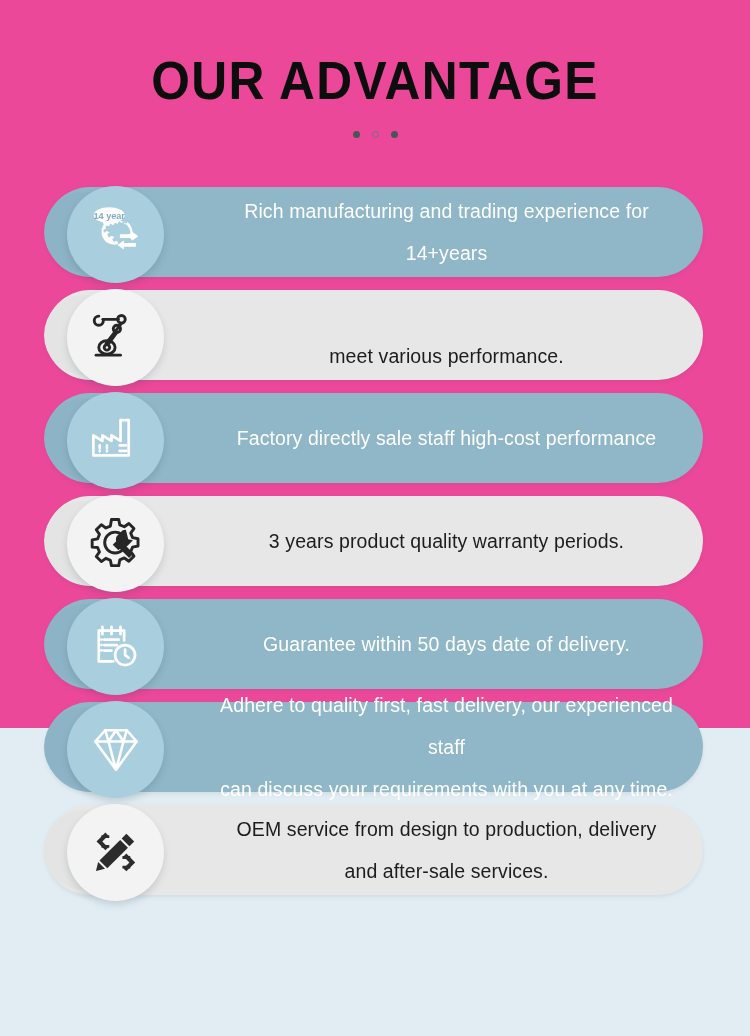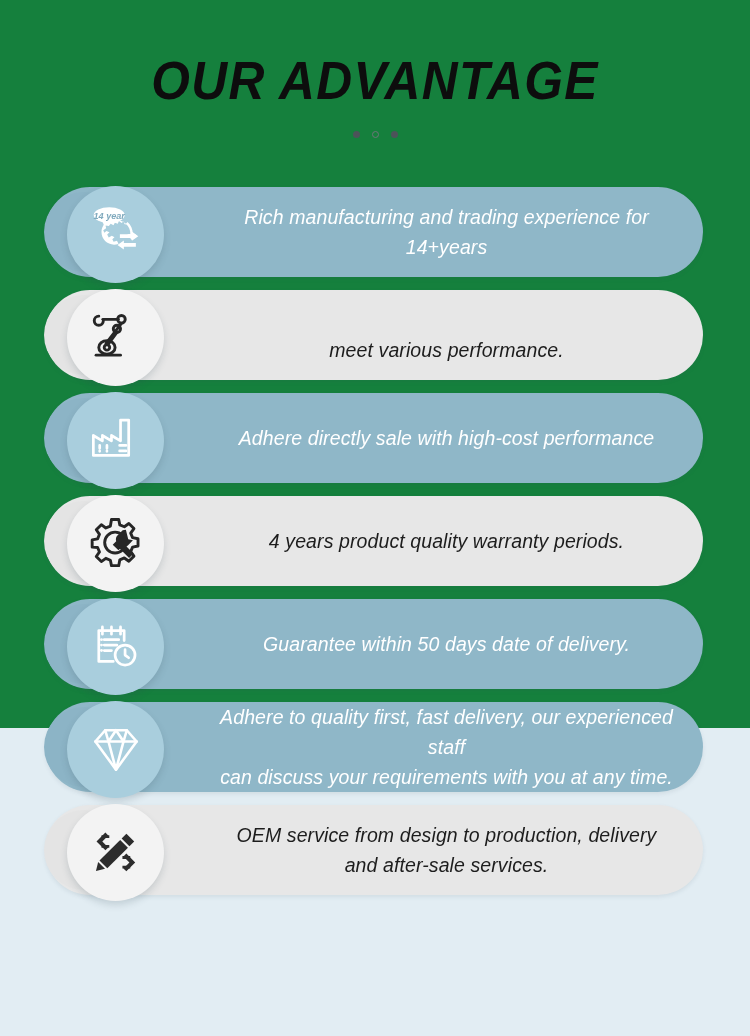--- a/index.html
+++ b/index.html
@@ -12,22 +12,21 @@
     height: 1036px;
     background: #e2edf3;
     font-family: "Liberation Sans", sans-serif;
     overflow: hidden;
     position: relative;
   }
   #page {
     width: 750px;
     height: 728px;
     position: relative;
-    background: #15803d;
-    font-style: italic;
+    background: #ec4899;
   }
 
   
   .header {
     padding-top: 52px;
     text-align: center;
   }
   .page-title {
     font-family: "Liberation Sans Narrow", "Liberation Sans", sans-serif;
     font-size: 54px;
@@ -86,21 +85,21 @@
   }
   .row.gray .bar {
     background: #e7e7e7;
   }
   .bar-text {
     margin-left: 163px;
     margin-right: 18px;
     flex: 1;
     text-align: center;
     font-size: 19.5px;
-    line-height: 30px;
+    line-height: 42px;
     letter-spacing: 0.1px;
   }
   .row.blue .bar-text {
     color: #ffffff;
   }
   .row.gray .bar-text {
     color: #1d1d1d;
   }
 
   
@@ -207,39 +206,39 @@
                   <circle cx="22" cy="43.5" r="3"></circle>
                   <path d="M10 52h27"></path>
                 </g>
               </svg>
             </span>
           </div>
         </div>
       </div>
       <div class="row blue">
         <div class="bar">
-          <div class="bar-text"><span>Adhere directly sale with high-cost performance</span></div>
+          <div class="bar-text"><span>Factory directly sale staff high-cost performance</span></div>
         </div>
         <div class="icon-stack">
           <div class="circle-back"></div>
           <div class="circle-front">
             <span>
               <svg class="icon-svg" width="58" height="58" viewBox="0 0 64 64" aria-hidden="true">
                 <g fill="none" stroke="#ffffff" stroke-width="3" stroke-linecap="round" stroke-linejoin="round">
                   <path d="M7 49V27l10 6V27l10 6V27l10 6V10h9v39z"></path>
                   <path d="M14 38v3M22 38v3M14 44v0.5M22 44v0.5M36 38h7M36 44h7"></path>
                 </g>
               </svg>
             </span>
           </div>
         </div>
       </div>
       <div class="row gray">
         <div class="bar">
-          <div class="bar-text"><span>4 years product quality warranty periods.</span></div>
+          <div class="bar-text"><span>3 years product quality warranty periods.</span></div>
         </div>
         <div class="icon-stack">
           <div class="circle-back"></div>
           <div class="circle-front">
             <span>
               <svg class="icon-svg" width="58" height="58" viewBox="0 0 64 64" aria-hidden="true">
                 <path fill="none" stroke="#262626" stroke-width="3.2" stroke-linejoin="round" d="M27 6h8l1.2 6 5 2.1 5-3.6 5.6 5.6-3.6 5 2.1 5 6 1.2v8l-6 1.2-2.1 5 3.6 5-5.6 5.6-5-3.6-5 2.1L35 57h-8l-1.2-6-5-2.1-5 3.6-5.6-5.6 3.6-5-2.1-5L5.7 36.6v-8L11.7 27.4l2.1-5-3.6-5 5.6-5.6 5 3.6 5-2.1z"></path>
                 <circle cx="31" cy="31.5" r="11.5" fill="none" stroke="#262626" stroke-width="3.2"></circle>
                 <path fill="#262626" d="M39.4 17.8l-5.6 5.6a6.6 6.6 0 0 0-1.6 6.6l-3.8 3.8 6.3 6.3 3.8-3.8a6.6 6.6 0 0 0 6.6-1.6l5.6-5.6-5.2-1.3-1.3-5.2-1.3-5.2z"></path>
                 <path fill="#262626" d="M33 35l13.5 13.5 4.8-4.8L37.8 30.2z"></path>

